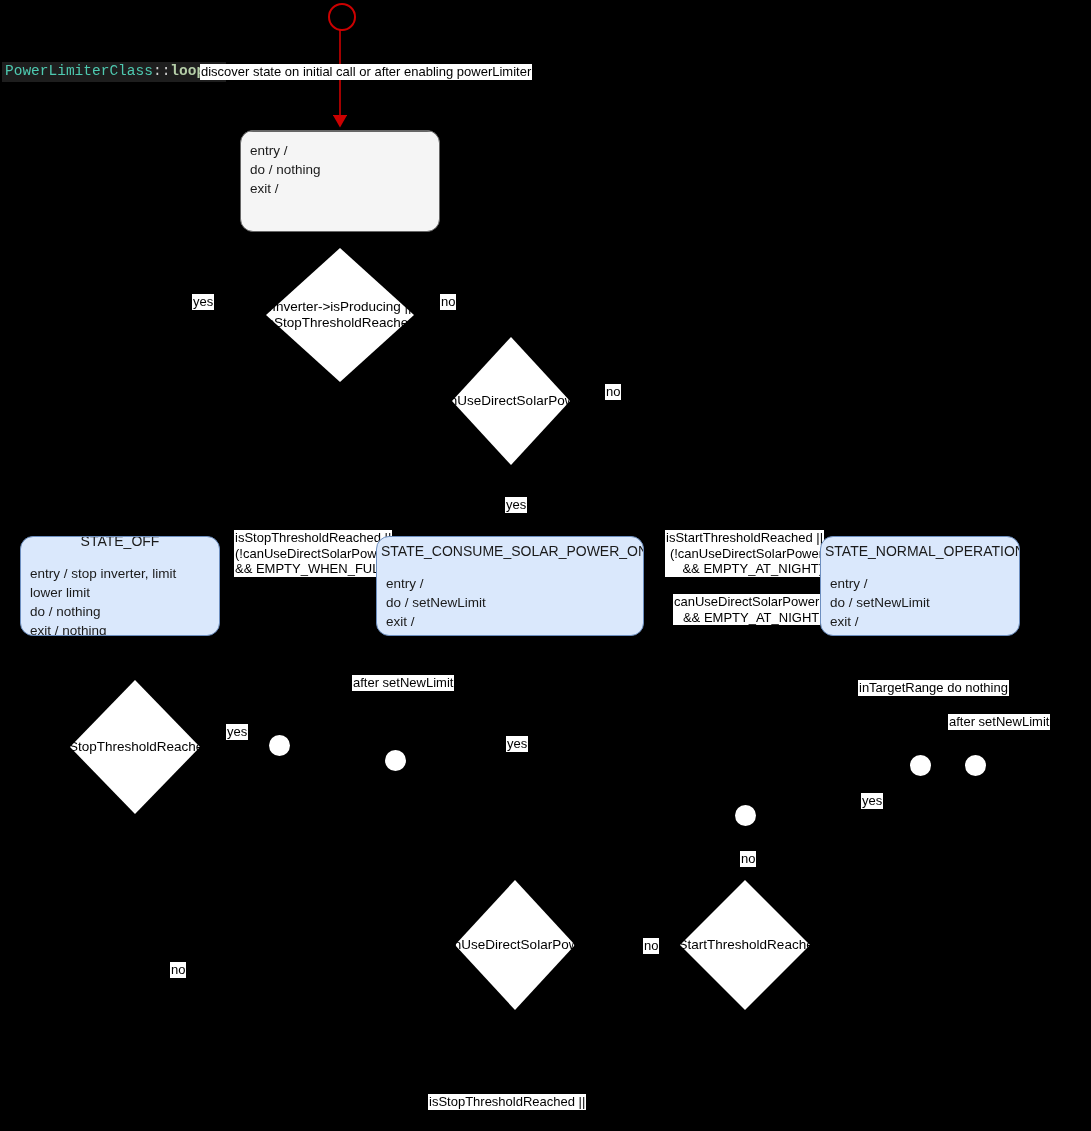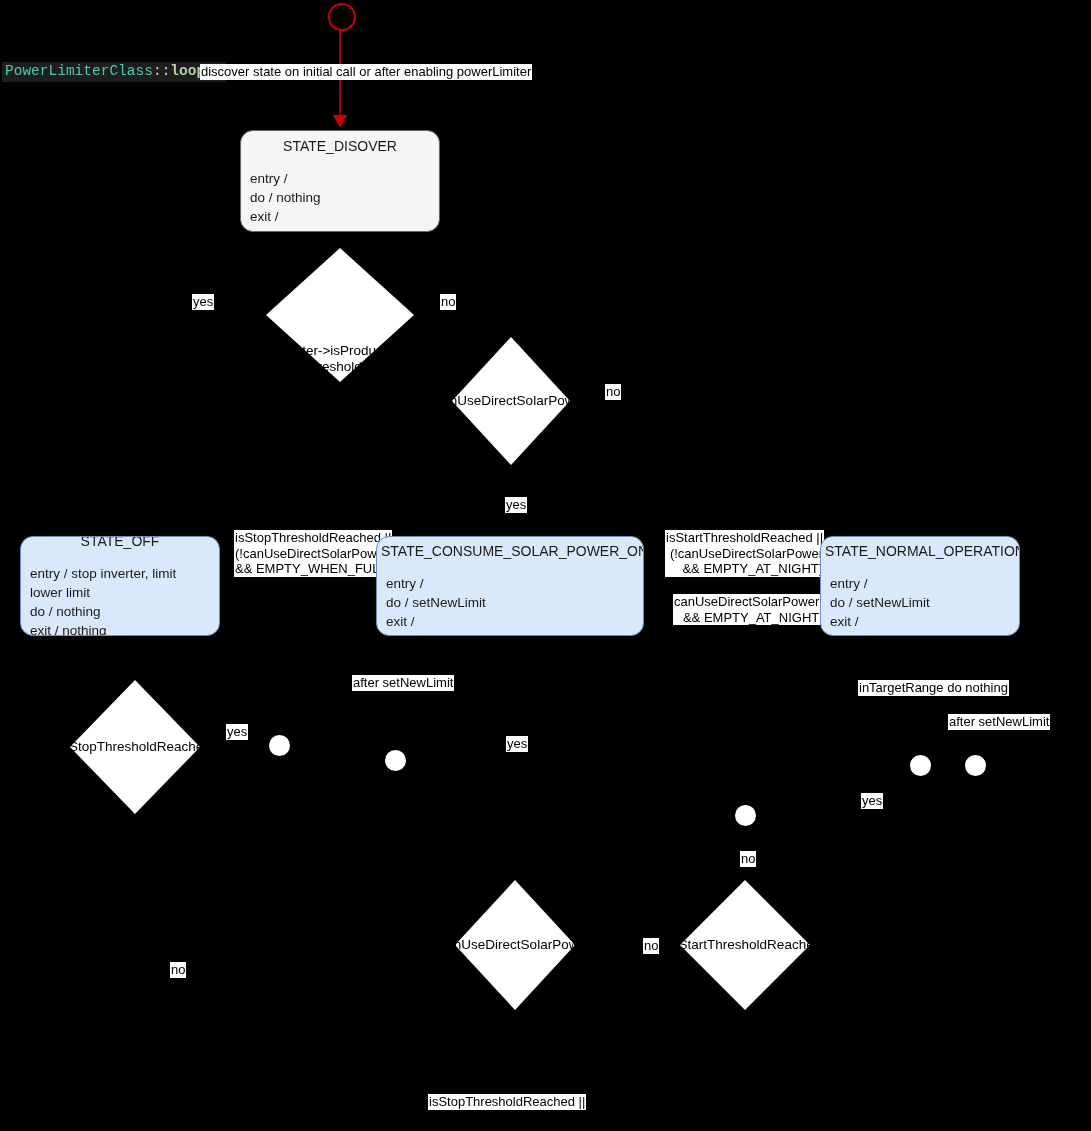--- a/index.html
+++ b/index.html
@@ -145,30 +145,29 @@
     <line x1="340" y1="29" x2="340" y2="126" stroke="#cc0000" stroke-width="1.6" marker-end="url(#arrowRed)"></line>
   </svg>
 
   <div class="code-caption" style="left:2px; top:62px;"><span class="tok-class">PowerLimiterClass</span><span class="tok-op">::</span><span class="tok-fn">loop()</span></div>
 
   <div class="start-node" style="left:328px; top:3px; width:24px; height:24px;"></div>
 
   <div class="edge-label" style="left:200px; top:64px; white-space:nowrap;">discover state on initial call or after enabling powerLimiter</div>
 
   <div class="state grey" style="left:240px; top:130px; width:200px; height:102px;">
-    <div class="title">STATE_DISOVER</div>
     <div class="divider"></div>
     <div class="body">entry /
 do / nothing
 exit /</div>
   </div>
 
   <div class="diamond" style="left:266px; top:248px; width:148px; height:134px;">
     <div class="shape"></div>
-    <div class="dlabel" style="width:200px;margin-top:44px;">!Inverter-&gt;isProducing ||
+    <div class="dlabel" style="width:200px;">!Inverter-&gt;isProducing ||
 isStopThresholdReached</div>
   </div>
   <div class="edge-label" style="left:192px; top:294px;">yes</div>
   <div class="edge-label" style="left:440px; top:294px;">no</div>
 
   <div class="diamond" style="left:452px; top:337px; width:118px; height:128px;">
     <div class="shape"></div>
     <div class="dlabel" style="width:190px;">canUseDirectSolarPower</div>
   </div>
   <div class="edge-label" style="left:605px; top:384px;">no</div>

